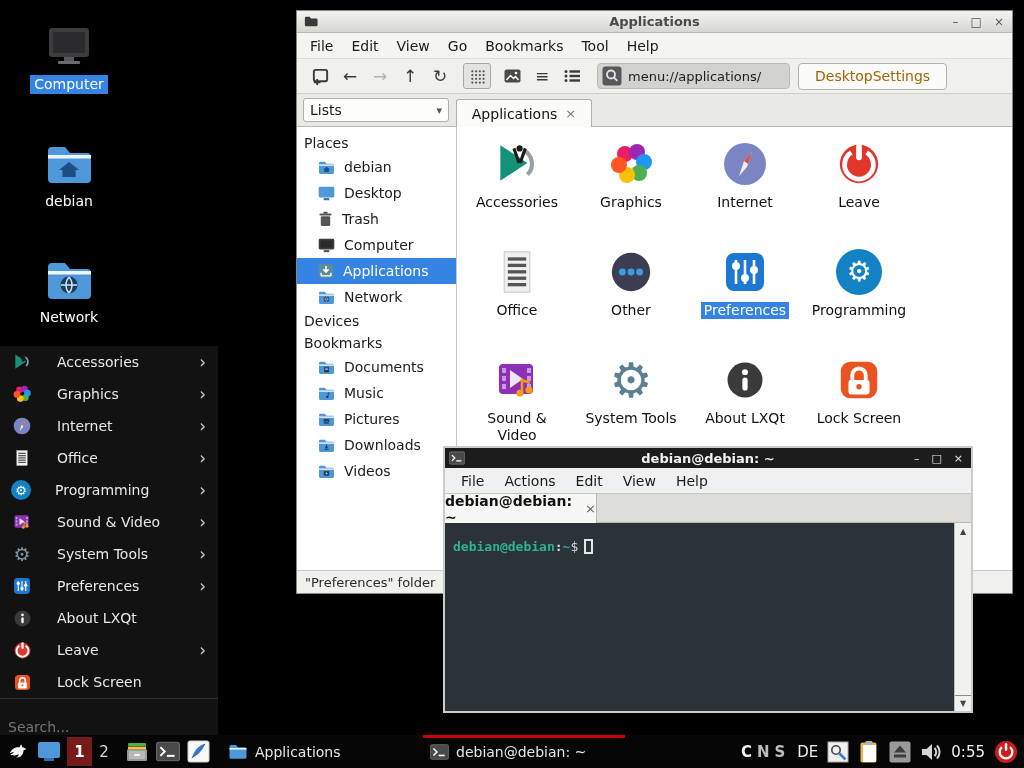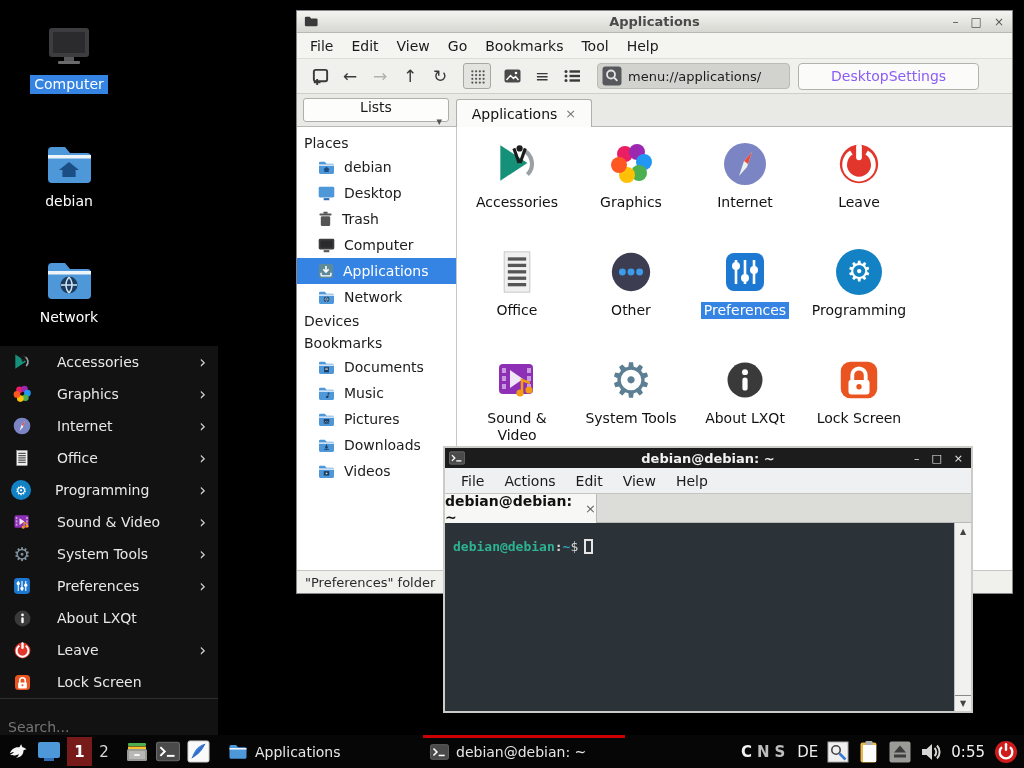--- a/index.html
+++ b/index.html
@@ -28,23 +28,23 @@
   .winbtns { margin-left:auto; display:flex; gap:12px; padding-right:8px; z-index:1; }
   .winbtns span { font-size:12px; color:#555; line-height:1; cursor:default; }
   .fm-menubar { height:25px; background:#f4f4f1; display:flex; align-items:center; padding-left:4px; flex:0 0 25px; }
   .fm-menubar .mitem { padding:0 9px; font-size:14px; color:#1a1a1a; }
   .fm-toolbar { height:36px; background:#f0f0ec; border-top:1px solid #dcdcd8; border-bottom:1px solid #cfcfca; display:flex; align-items:center; padding-left:8px; flex:0 0 36px; }
   .tbtn { width:30px; height:28px; display:flex; align-items:center; justify-content:center; font-size:17px; color:#3a3a3a; }
   .tbtn.disabled { color:#b3b3ae; }
   .tbtn.pressed { background:#e3e3df; border:1px solid #a8a8a3; border-radius:3px; width:28px; height:26px; }
   .addr { margin-left:10px; width:193px; height:26px; background:#d2d2ce; border:1px solid #bcbcb7; border-radius:4px; display:flex; align-items:center; padding:0 4px; gap:6px; }
   .addr .addrtext { font-size:13px; color:#1c1c1c; white-space:nowrap; }
-  .dsk-btn { margin-left:8px; height:27px; padding:0 32px; background:#fbfbfa; border:1px solid #b2b2ad; border-radius:4px; font-size:14px; color:#8b5cf6; display:flex; align-items:center; }
+  .dsk-btn { margin-left:8px; height:27px; padding:0 16px; background:#fbfbfa; border:1px solid #b2b2ad; border-radius:4px; font-size:14px; color:#a16207; display:flex; align-items:center; }
   .fm-tabrow { height:33px; background:#e9e9e5; display:flex; align-items:flex-end; flex:0 0 33px; border-bottom:1px solid #b8b8b4; }
-  .lists-combo { width:146px; height:24px; margin:0 7px 4px 6px; background:#fdfdfc; border:1px solid #aeaeaa; border-radius:3px; display:flex; align-items:center; font-size:14px; color:#1a1a1a; padding:0 6px;flex-direction:column; }
+  .lists-combo { width:146px; height:24px; margin:0 7px 4px 6px; background:#fdfdfc; border:1px solid #aeaeaa; border-radius:3px; display:flex; align-items:center; font-size:14px; color:#1a1a1a; padding:0 6px; }
   .lists-combo .caret { margin-left:auto; font-size:11px; color:#555; }
   .fm-tab { width:136px; height:28px; background:#fbfbf9; border:1px solid #b0b0ab; border-bottom:none; border-radius:3px 3px 0 0; display:flex; align-items:center; justify-content:center; gap:8px; font-size:14px; color:#111; margin-bottom:-1px; }
   .fm-tab .tclose { color:#777; font-size:13px; }
   .fm-body { flex:1; display:flex; min-height:0; background:#fff; }
   .fm-sidebar { width:160px; border-right:1px solid #c6c6c2; background:#fff; padding-top:5px; overflow:hidden; }
   .sb-header { height:22px; line-height:22px; padding-left:7px; font-size:14px; color:#1c1c1c; }
   .sb-item { height:26px; display:flex; align-items:center; padding-left:21px; gap:9px; font-size:14px; color:#1c1c1c; }
   .sb-item.sel { background:#3584e4; color:#fff; }
   .fm-content { flex:1; padding:8px 0 0 3px; display:flex; flex-wrap:wrap; align-content:flex-start; }
   .cell { width:114px; height:108px; display:flex; flex-direction:column; align-items:center; padding-top:3px; }

